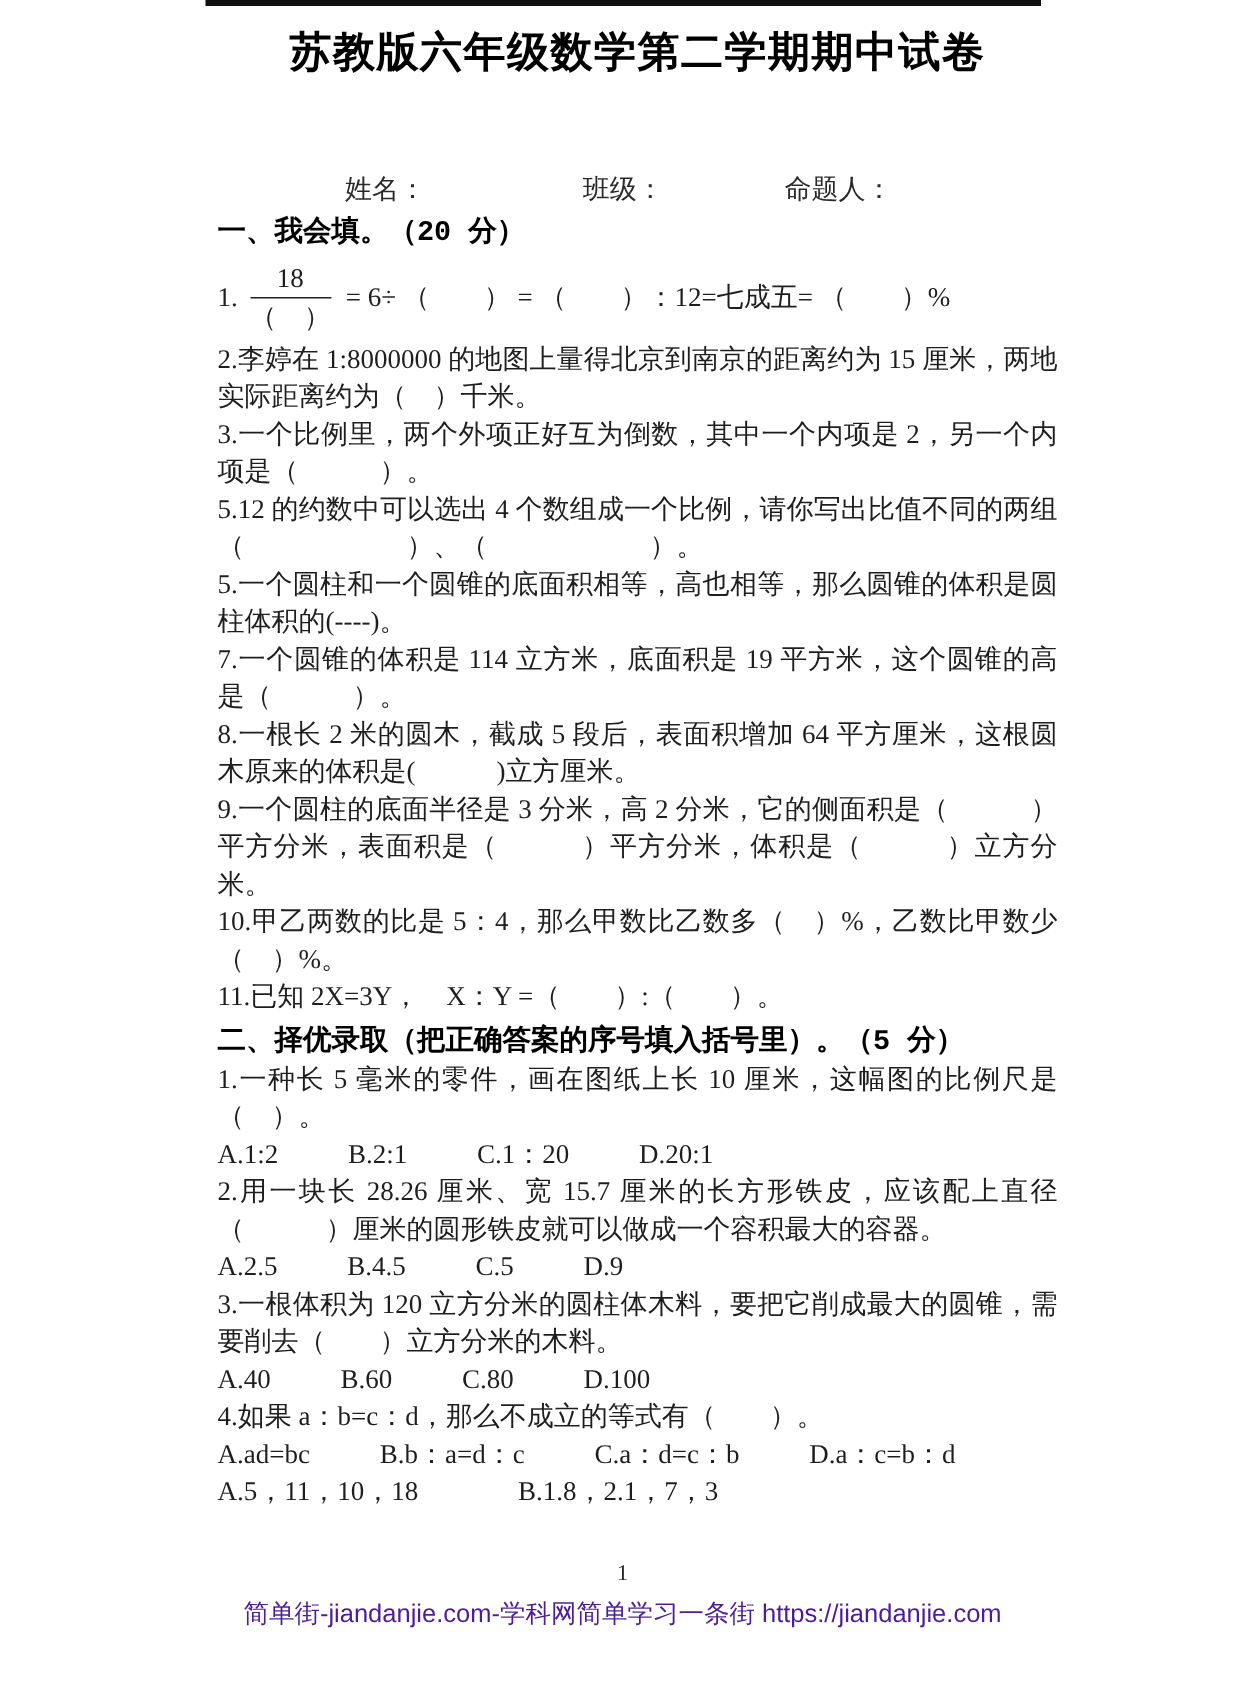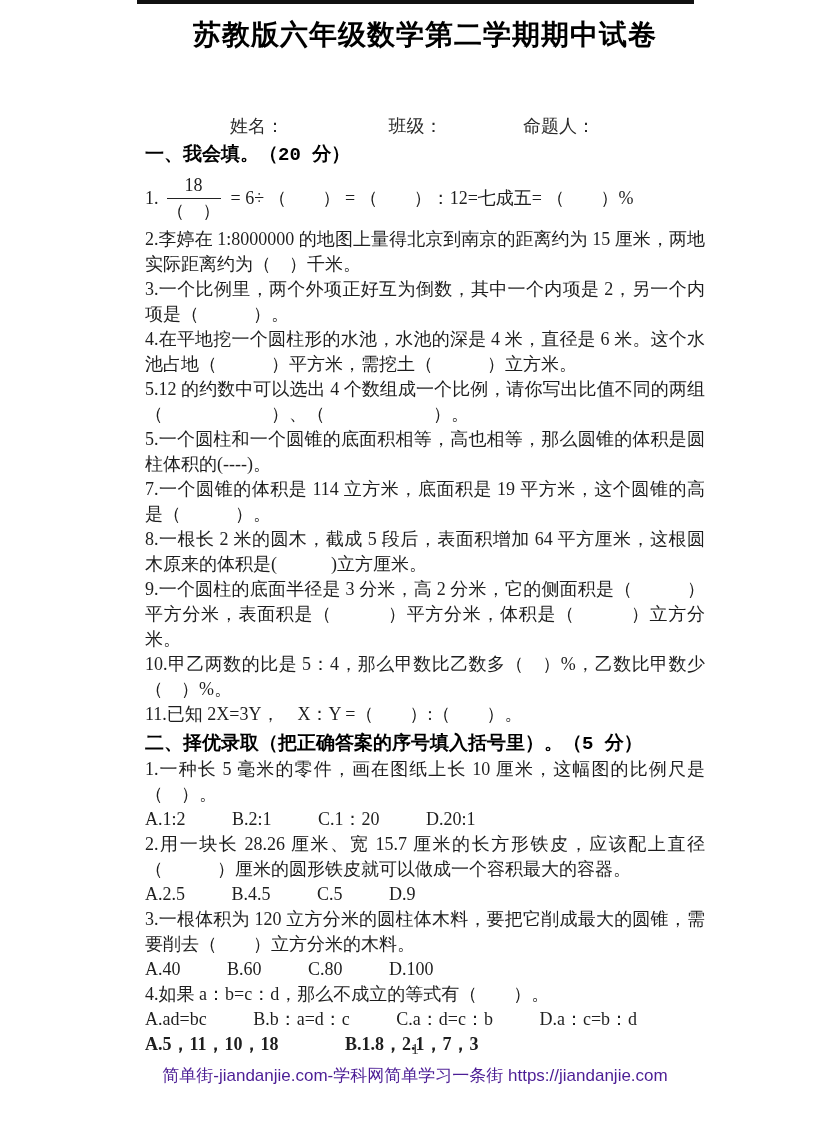--- a/index.html
+++ b/index.html
@@ -79,21 +79,21 @@
     padding: 0 4px 1px 4px;
   }
   .frac .fden { padding-top: 1px; }
   .options {
     margin: 0;
     font-size: 18px;
     line-height: 25px;
     white-space: nowrap;
   }
   .options .opt { display: inline-block; margin-right: 42px; text-align: center; }
-  .options.wide .opt { margin-right: 62px; font-weight: bold; }
+  .options.wide .opt { margin-right: 62px; }
   .options .opt:last-child { margin-right: 0; }
   .footer {
     position: absolute;
     left: 0;
     right: 0;
     top: 1040px;
     text-align: center;
   }
   .page-num {
     font-size: 15px;
@@ -128,21 +128,20 @@
     <span class="q1-num">1.</span>
     <span class="frac">
       <span class="fnum">18</span>
       <span class="fden">（　）</span>
     </span>
     <span>= 6÷ （　　） = （　　）：12=七成五= （　　）%</span>
   </div>
 
   <p class="q">2.李婷在 1:8000000 的地图上量得北京到南京的距离约为 15 厘米，两地实际距离约为（　）千米。</p>
   <p class="q">3.一个比例里，两个外项正好互为倒数，其中一个内项是 2，另一个内项是（　　　）。</p>
-  <p class="q">4.在平地挖一个圆柱形的水池，水池的深是 4 米，直径是 6 米。这个水池占地（　　　）平方米，需挖土（　　　）立方米。</p>
   <p class="q">5.12 的约数中可以选出 4 个数组成一个比例，请你写出比值不同的两组（　　　　　　）、（　　　　　　）。</p>
   <p class="q">5.一个圆柱和一个圆锥的底面积相等，高也相等，那么圆锥的体积是圆柱体积的(----)。</p>
   <p class="q">7.一个圆锥的体积是 114 立方米，底面积是 19 平方米，这个圆锥的高是（　　　）。</p>
   <p class="q">8.一根长 2 米的圆木，截成 5 段后，表面积增加 64 平方厘米，这根圆木原来的体积是(　　　)立方厘米。</p>
   <p class="q">9.一个圆柱的底面半径是 3 分米，高 2 分米，它的侧面积是（　　　）平方分米，表面积是（　　　）平方分米，体积是（　　　）立方分米。</p>
   <p class="q">10.甲乙两数的比是 5：4，那么甲数比乙数多（　）%，乙数比甲数少（　）%。</p>
   <p class="q">11.已知 2X=3Y，　X：Y =（　　）:（　　）。</p>
 
   <h2 class="sec-heading">二、择优录取（把正确答案的序号填入括号里）。（5 分）</h2>
 

